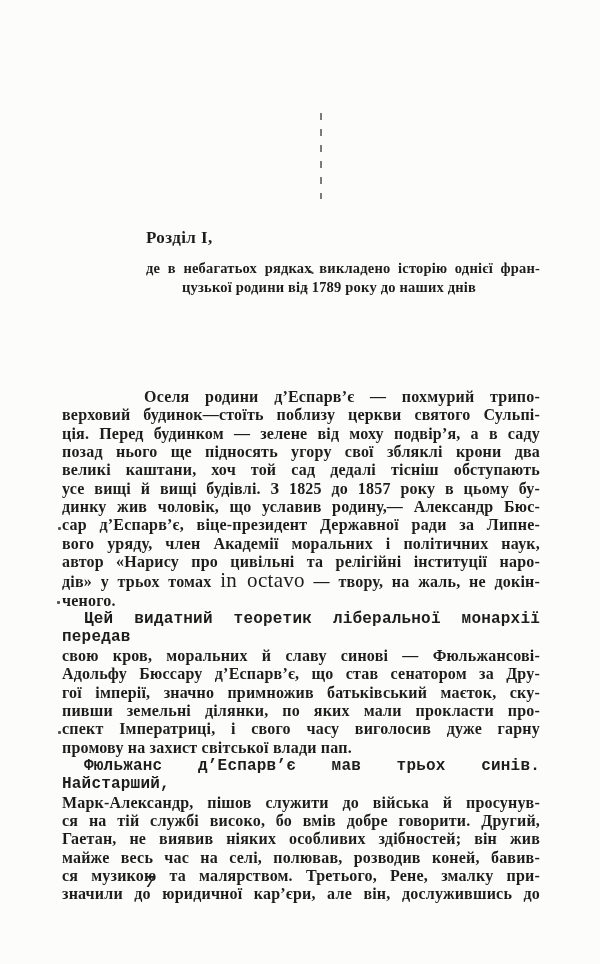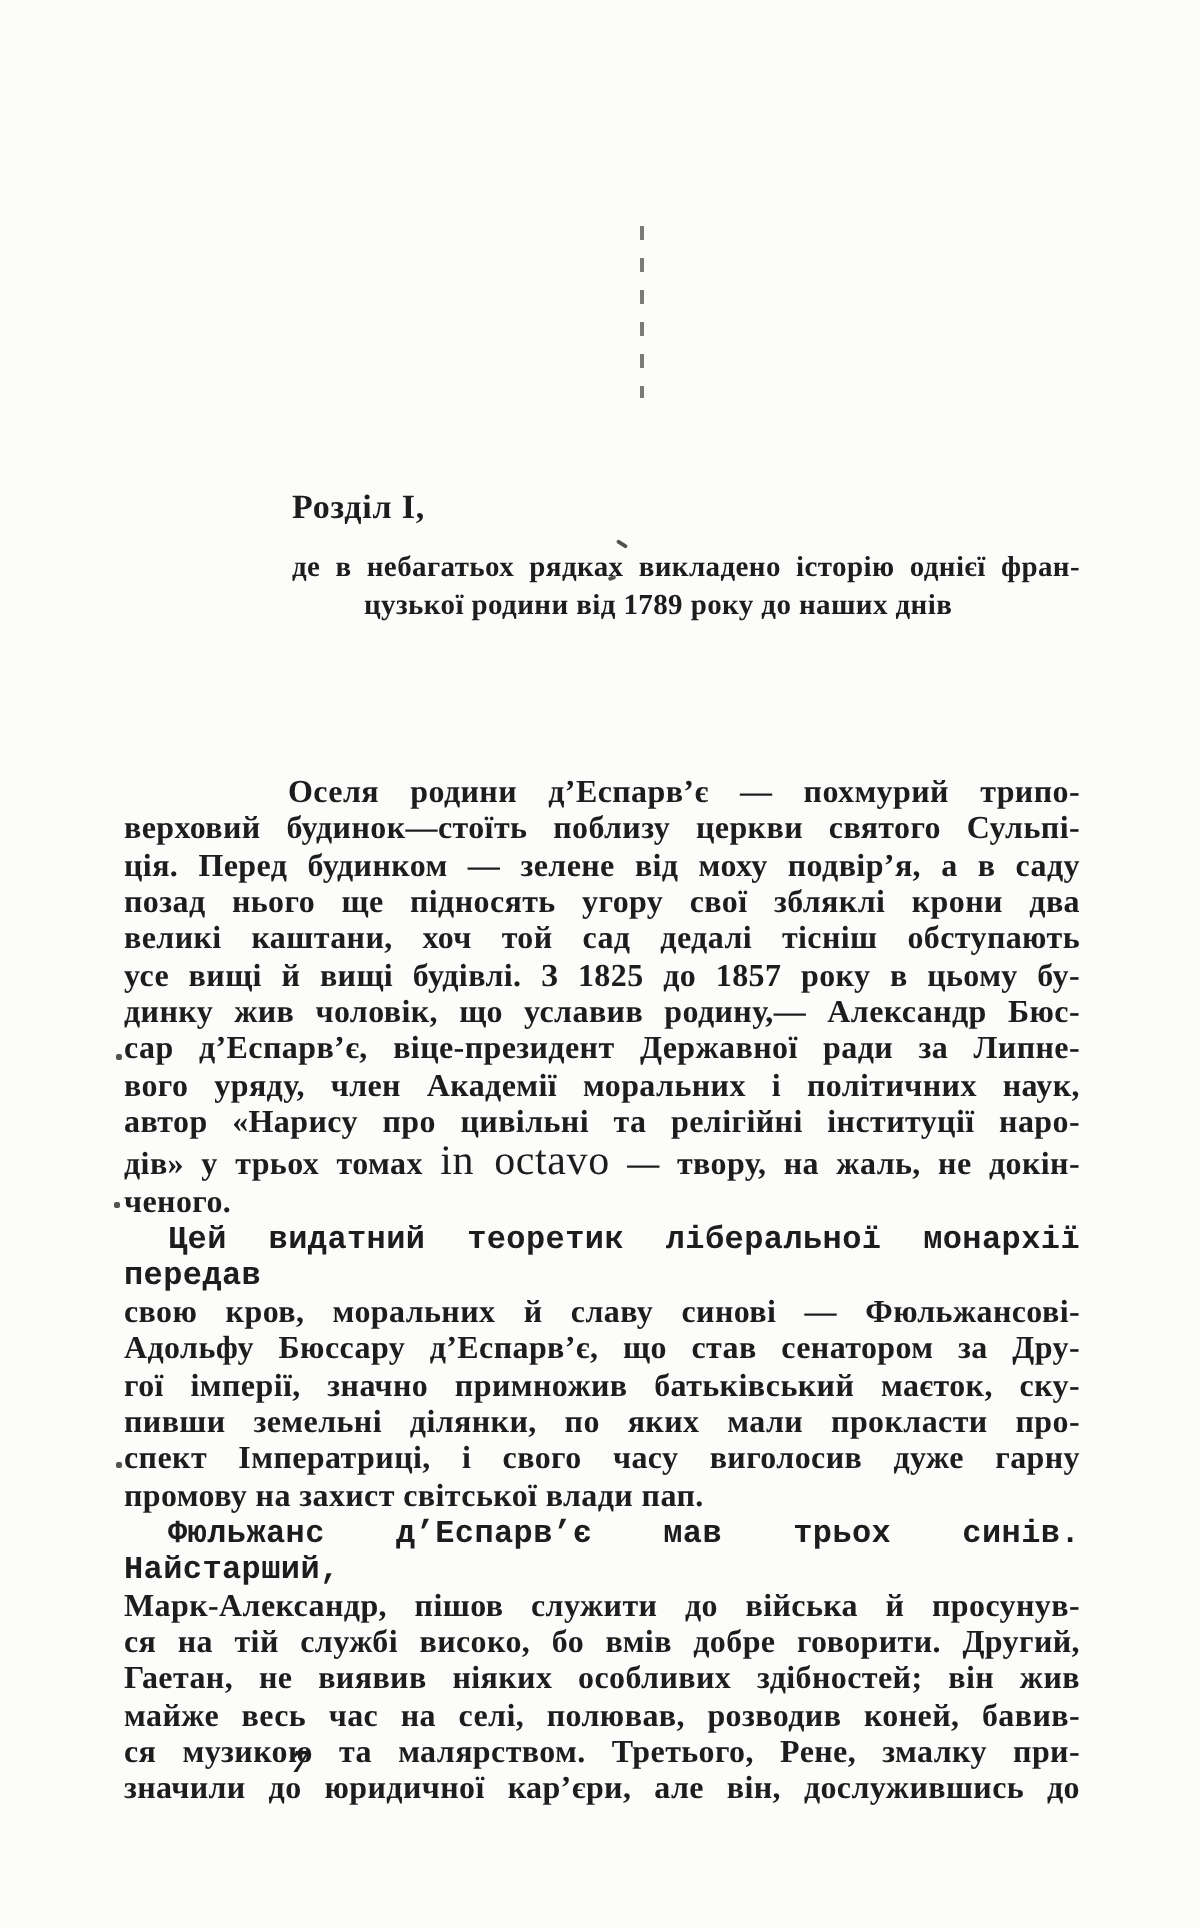--- a/index.html
+++ b/index.html
@@ -39,21 +39,21 @@
   }
   .speck-a { left: 308px; top: 271px; width: 6px; height: 2px; transform: rotate(32deg); }
   .speck-b { left: 304px; top: 288px; width: 4px; height: 2px; transform: rotate(-20deg); }
   .speck-c { left: 58px;  top: 527px; width: 3px; height: 3px; }
   .speck-d { left: 57px;  top: 601px; width: 3px; height: 3px; }
   .speck-e { left: 58px;  top: 731px; width: 3px; height: 3px; }
 
   .chapter {
     position: absolute;
     left: 146px;
-    top: 244px;
+    top: 228px;
     width: 394px;
   }
   .chapter-heading {
     font-size: 17px;
     font-weight: 700;
     letter-spacing: 0.4px;
     margin-bottom: 11px;
   }
   .chapter-subtitle .sub-line {
     font-size: 14.5px;

